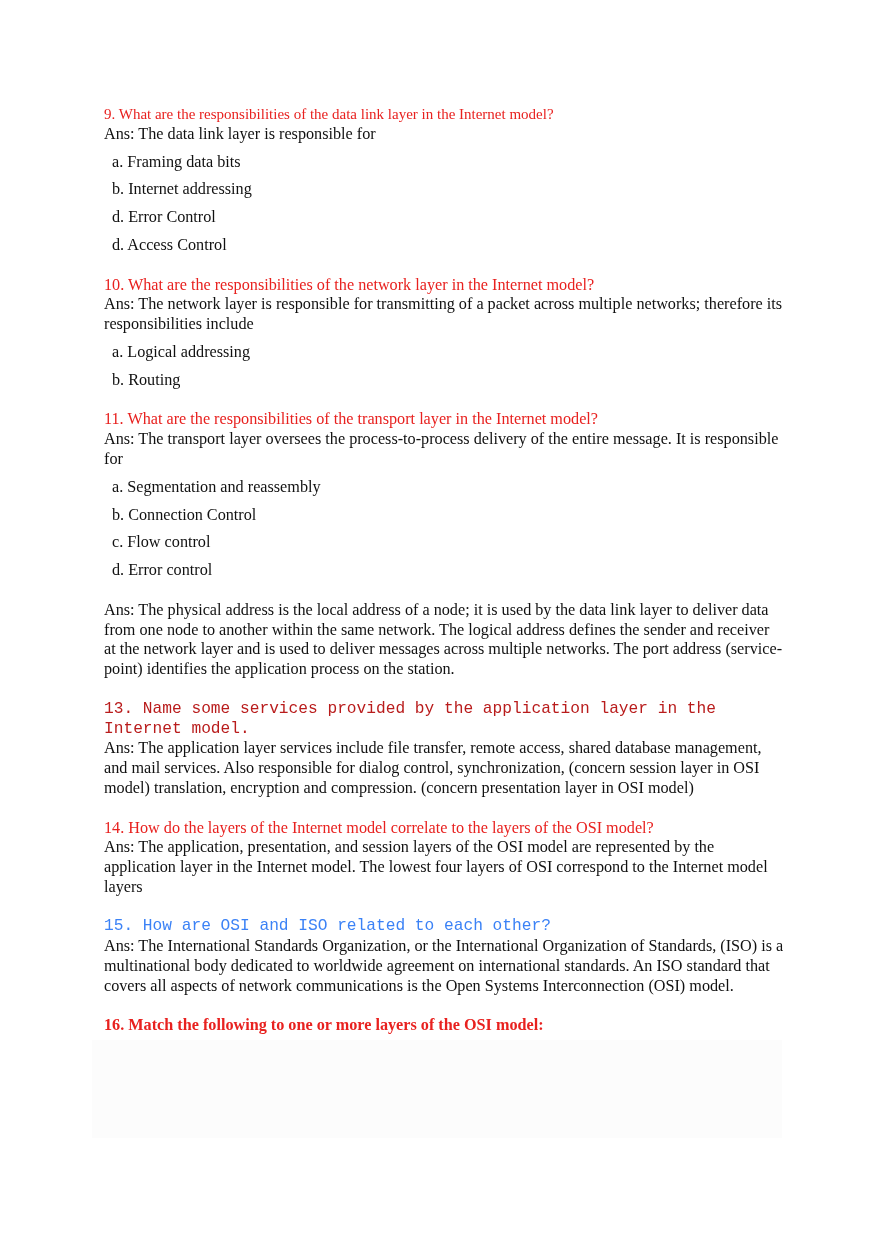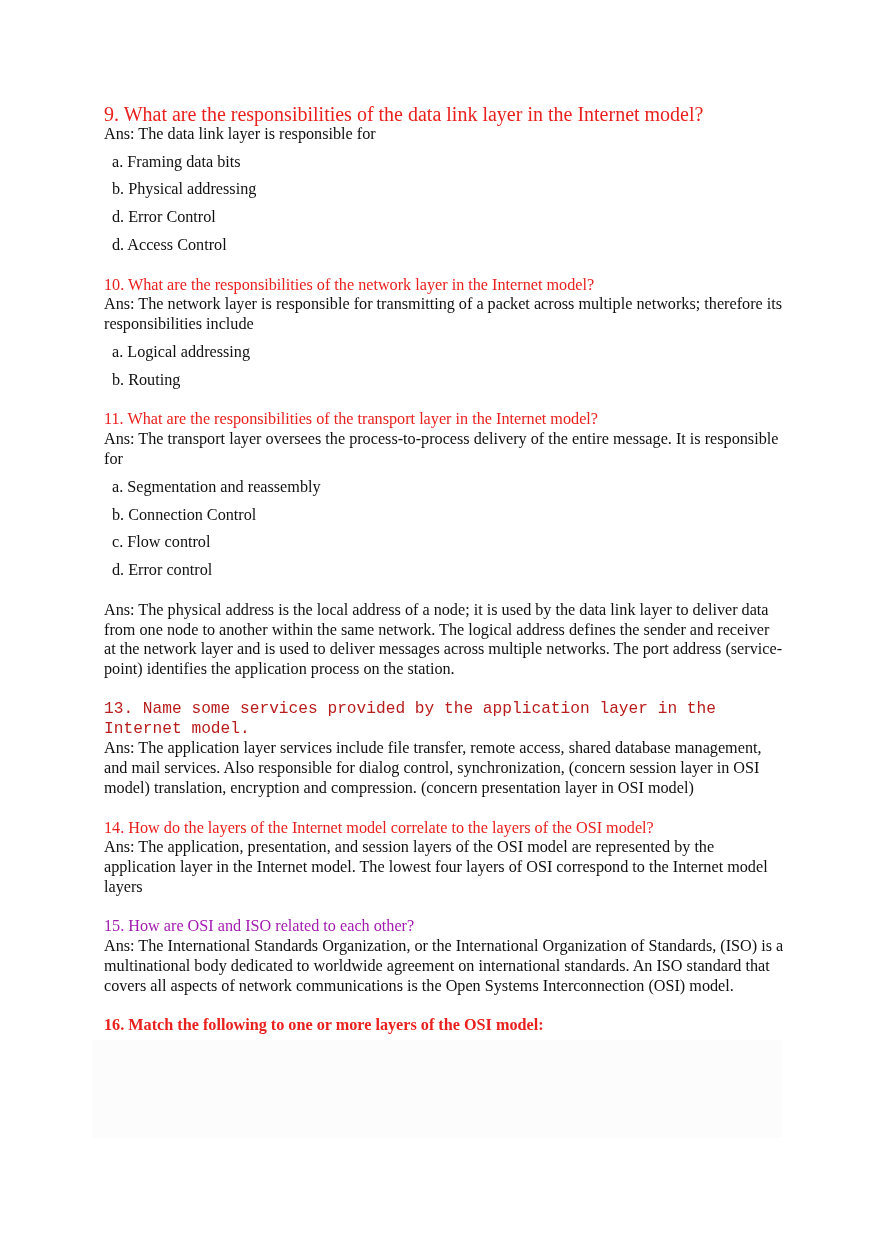--- a/index.html
+++ b/index.html
@@ -28,21 +28,21 @@
     }
     .qa.gap-extra {
       margin-top: 19.8px;
       font-weight: bold;
     }
     .question {
       color: #e8211f;
       margin: 0;
     }
     .question.small {
-      font-size: 20px;
+      font-size: 15px;
     }
     .answer {
       margin: 0;
       font-family: Liberation Serif, serif;
     }
     .list {
       margin: 0;
       padding: 0;
       list-style: none;
     }
@@ -63,21 +63,21 @@
 
 <div class="faint-region"></div>
 
 <div class="page">
 
   <div class="qa">
     <p class="question small" style="color: rgb(232, 33, 31);">9. What are the responsibilities of the data link layer in the Internet model?</p>
     <p class="answer">Ans: The data link layer is responsible for</p>
     <ul class="list">
       <li>a. Framing data bits</li>
-      <li>b. Physical addressing</li>
+      <li>b. Internet addressing</li>
       <li>d. Error Control</li>
       <li>d. Access Control</li>
     </ul>
   </div>
 
   <div class="qa">
     <p class="question" style="color: rgb(232, 33, 31);">10. What are the responsibilities of the network layer in the Internet model?</p>
     <p class="answer">Ans: The network layer is responsible for transmitting of a packet across multiple networks; therefore its responsibilities include</p>
     <ul class="list">
       <li>a. Logical addressing</li>
@@ -104,21 +104,21 @@
     <p class="question" style="color: #b91c1c; font-family: Liberation Mono, monospace;">13. Name some services provided by the application layer in the Internet model.</p>
     <p class="answer">Ans: The application layer services include file transfer, remote access, shared database management, and mail services. Also responsible for dialog control, synchronization, (concern session layer in OSI model) translation, encryption and compression. (concern presentation layer in OSI model)</p>
   </div>
 
   <div class="qa">
     <p class="question" style="color: rgb(232, 33, 31);">14. How do the layers of the Internet model correlate to the layers of the OSI model?</p>
     <p class="answer">Ans: The application, presentation, and session layers of the OSI model are represented by the application layer in the Internet model. The lowest four layers of OSI correspond to the Internet model layers</p>
   </div>
 
   <div class="qa">
-    <p class="question" style="color: #a21caf;">15. How are OSI and ISO related to each other?</p>
+    <p class="question" style="color: #3b82f6; font-family: Liberation Mono, monospace;">15. How are OSI and ISO related to each other?</p>
     <p class="answer">Ans: The International Standards Organization, or the International Organization of Standards, (ISO) is a multinational body dedicated to worldwide agreement on international standards. An ISO standard that covers all aspects of network communications is the Open Systems Interconnection (OSI) model.</p>
   </div>
 
   <div class="qa gap-extra">
     <p class="question" style="color: rgb(232, 33, 31);">16. Match the following to one or more layers of the OSI model:</p>
   </div>
 
 </div>
 
 </body></html>

